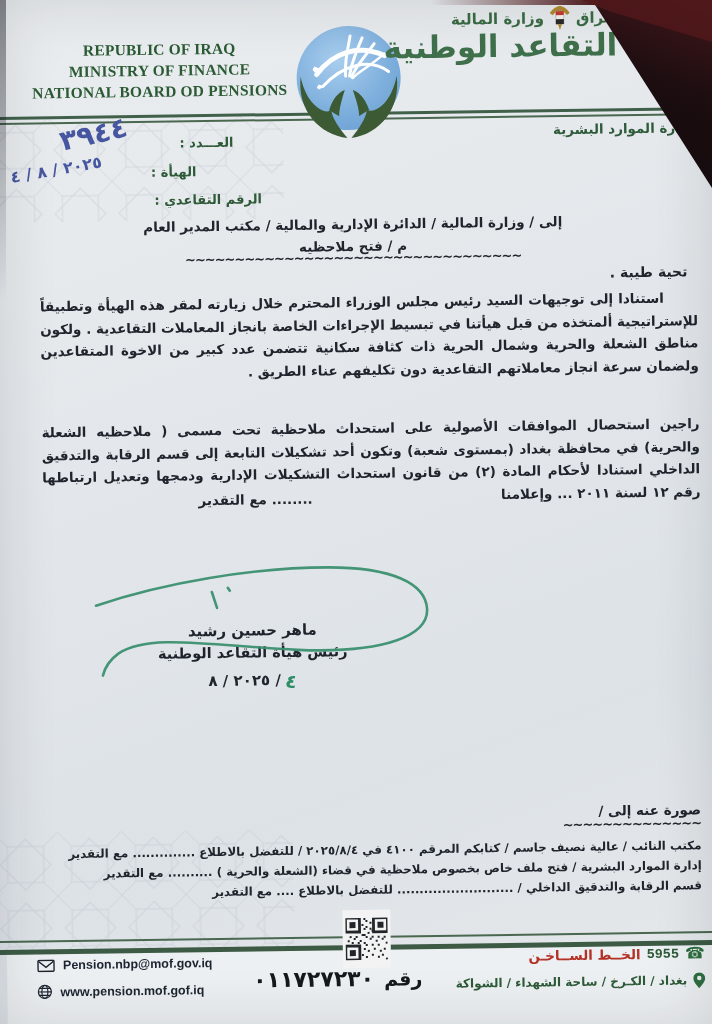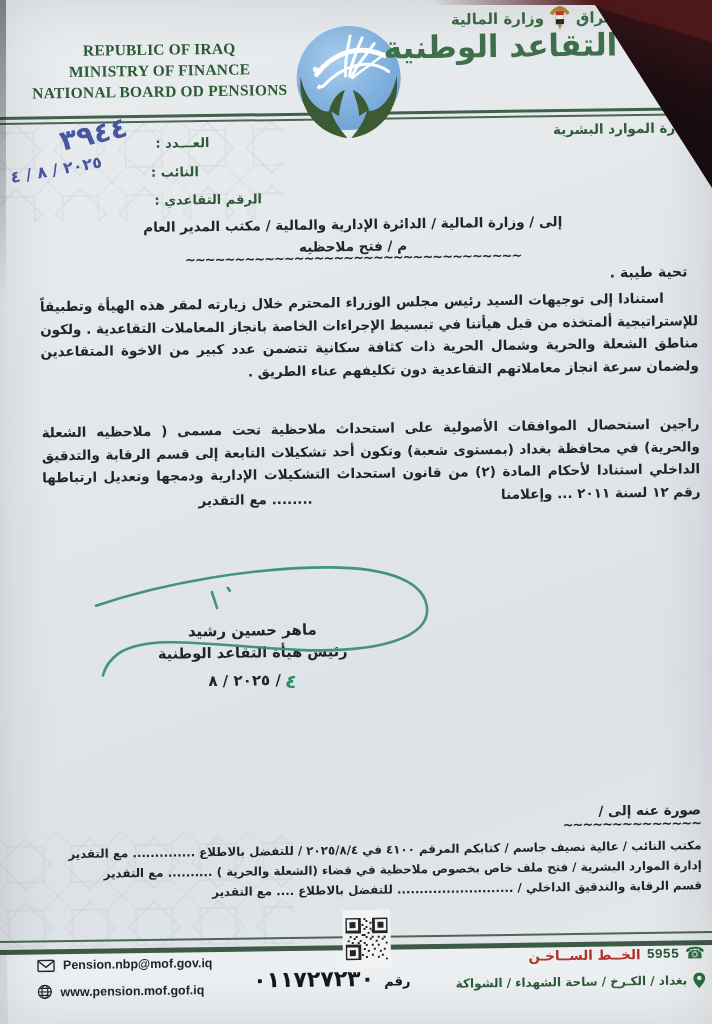--- a/index.html
+++ b/index.html
@@ -56,21 +56,21 @@
   .qr{left:336px;top:910px;width:48px;height:58px;background:#f2f3f2;z-index:6;display:flex;align-items:center;justify-content:center;}
   .bline1{top:936px;}
   .bline2{top:945px;height:5px;background:#3c5a44;}
 
   .f-left{left:30px;z-index:5;display:flex;align-items:center;gap:8px;color:#1c2430;
           font-family:"Liberation Sans",sans-serif;font-weight:bold;font-size:12.5px;}
   .f-email{top:954px;}
   .f-web{top:980px;}
   .f-phone{left:246px;top:966px;z-index:5;display:flex;align-items:baseline;gap:10px;direction:ltr;color:#15181d;}
   .f-phone .digits{font-size:22px;font-weight:bold;letter-spacing:2px;}
-  .f-phone .lbl{font-size:13px;font-weight:bold;}
+  .f-phone .lbl{font-size:19px;font-weight:bold;}
   .f-right{right:14px;z-index:5;display:flex;align-items:center;gap:6px;direction:rtl;font-weight:bold;}
   .f-hot{top:950px;font-size:13.5px;}
   .f-hot .num{color:#2d5a38;font-family:Liberation Mono, monospace;}
   .f-hot .hotlbl{color:#b33126;}
   .f-addr{top:977px;color:#2d5a38;font-size:12px;}
   .phone-glyph{color:#2d6e3f;font-size:16px;line-height:1;}
 
   .corner-tr{position:absolute;right:0;top:0;width:120px;height:188px;z-index:50;
              clip-path:polygon(0 0,100% 0,100% 100%);
              background:linear-gradient(200deg,#42171a 0%,#1b0d10 45%,#120a0c 100%);}
@@ -162,23 +162,23 @@
         <rect x="6" y="6" width="8" height="13" fill="#f4f2ee" stroke="#9a9a94" stroke-width="0.5"></rect>
         <rect x="6" y="6" width="8" height="4" fill="#c23b32"></rect>
         <rect x="6" y="14" width="8" height="5" fill="#2b2b2b"></rect>
         <path d="M8,19 L10,25 L12,19 Z" fill="#b08a2e"></path>
       </svg>
       <span>وزارة المالية</span>
     </div>
     <div class="abs ar-title rtl">هيأة التقاعد الوطنية</div>
     <div class="abs dept rtl">إدارة الموارد البشرية</div>
 
-    <div class="flabel rtl" style="left:160px;top:133px;">العـــدد :</div>
+    <div class="flabel rtl" style="left:184px;top:133px;">العـــدد :</div>
     <div class="hand hand-num">٣٩٤٤</div>
-    <div class="flabel rtl" style="left:155px;top:162px;">النائب :</div>
+    <div class="flabel rtl" style="left:155px;top:162px;">الهيأة :</div>
     <div class="hand hand-date ltr">٢٠٢٥ / ٨ / ٤</div>
     <div class="flabel rtl" style="left:158px;top:190px;">الرقم التقاعدي :</div>
 
     <div class="abs addr rtl">
       <div>إلى / وزارة المالية / الدائرة الإدارية والمالية / مكتب المدير العام</div>
       <div class="l2">م / فتح ملاحظيه</div>
       <div class="squiggle">~~~~~~~~~~~~~~~~~~~~~~~~~~~~~~~~~~</div>
     </div>
     <div class="abs greeting rtl">تحية طيبة .</div>
 

